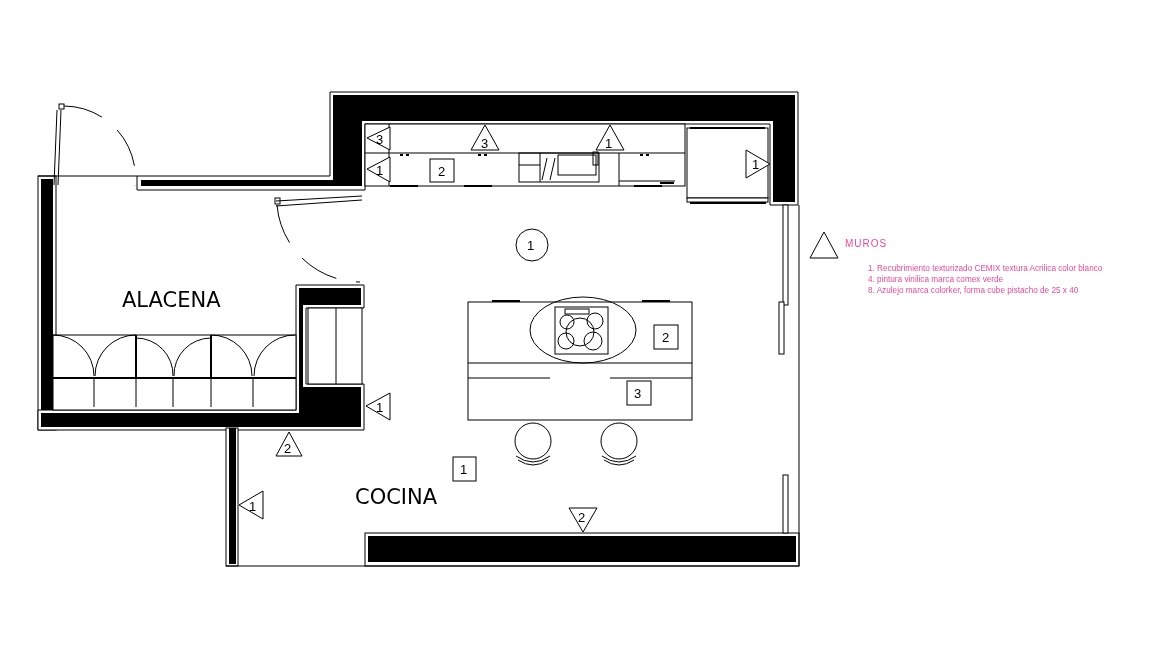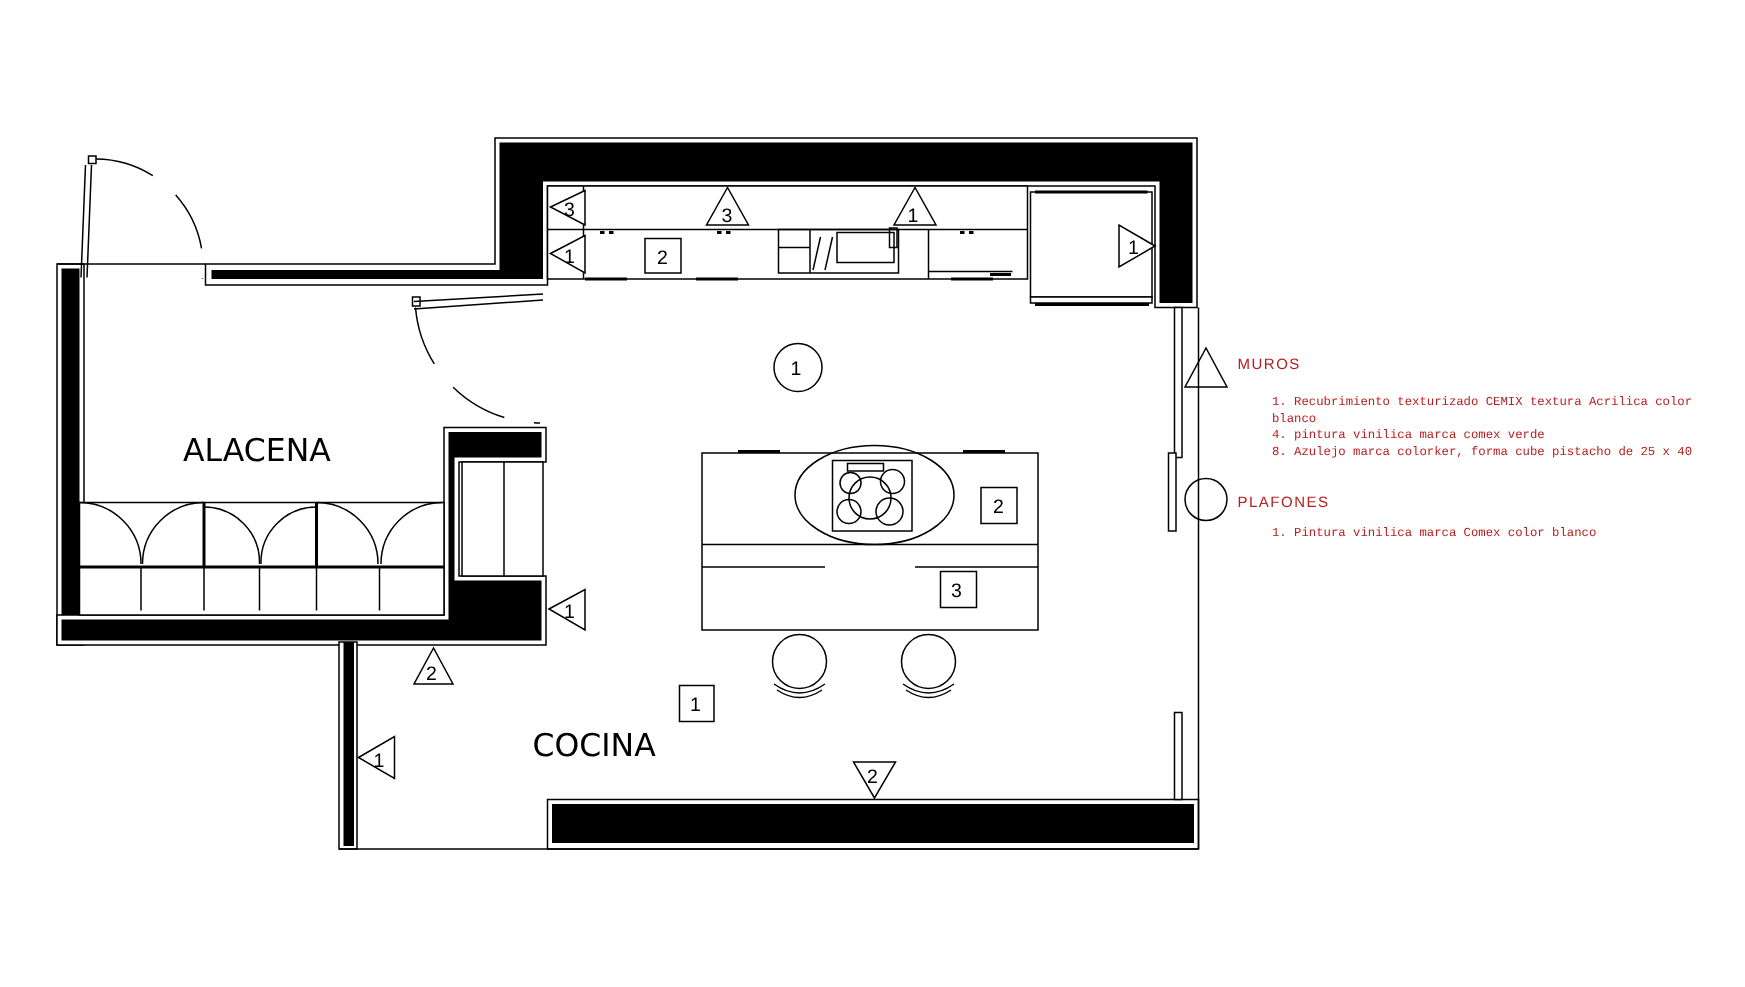--- a/index.html
+++ b/index.html
@@ -1,23 +1,23 @@
 <!DOCTYPE html>
 <html><head>
 <meta charset="utf-8">
 <style>
   html, body { margin:0; padding:0; background:#ffffff; }
   body { width:1163px; height:658px; position:relative; overflow:hidden; font-family:"Liberation Sans", sans-serif; }
   svg { position:absolute; left:0; top:0; }
   .room-label { font-family:"DejaVu Sans", sans-serif; font-size:21px; fill:#000; }
   .tag-num { font-family:"Liberation Sans", sans-serif; font-size:13px; fill:#000; }
-  .legend { position:absolute; left:788px; top:230px; width:350px; color:#b91c1c; }
+  .legend { position:absolute; left:808px; top:230px; width:350px; color:#ec4899; }
   .legend-section { position:relative; height:92px; }
   .legend-title { position:absolute; left:37px; top:8px; font-size:10px; letter-spacing:1px; }
-  .legend-items { position:absolute; left:60px; top:33px; font-size:8.2px; line-height:11px; margin:0; padding:0; list-style:none;font-family:Liberation Mono, monospace; }
+  .legend-items { position:absolute; left:60px; top:33px; font-size:8.2px; line-height:11px; margin:0; padding:0; list-style:none; }
   .legend-symbol { position:absolute; left:0; top:0; }
 </style>
 </head>
 <body>
 
 <svg width="1163" height="658" viewBox="0 0 1163 658" xmlns="http://www.w3.org/2000/svg" stroke="#000" fill="none" stroke-width="1">
 
   <g>
 
     <path d="M330,92 H798 V205 H770 V124 H365 V190 H137 V176 H330 Z" fill="#fff"></path>
@@ -219,22 +219,13 @@
     <svg class="legend-symbol" width="32" height="30" viewBox="0 0 32 30">
       <polygon points="16,2 2,28 30,28" fill="none" stroke="#000"></polygon>
     </svg>
     <div class="legend-title">MUROS</div>
     <ul class="legend-items">
       <li>1. Recubrimiento texturizado CEMIX textura Acrilica color blanco</li>
       <li>4. pintura vinilica marca comex verde</li>
       <li>8. Azulejo marca colorker, forma cube pistacho de 25 x 40</li>
     </ul>
   </div>
-  <div class="legend-section">
-    <svg class="legend-symbol" width="32" height="32" viewBox="0 0 32 32" style="left:0;top:-5px;">
-      <circle cx="16" cy="16" r="14" fill="none" stroke="#000"></circle>
-    </svg>
-    <div class="legend-title">PLAFONES</div>
-    <ul class="legend-items" style="top:28px;">
-      <li>1. Pintura vinilica marca Comex color blanco</li>
-    </ul>
-  </div>
 </div>
 
 </body></html>

